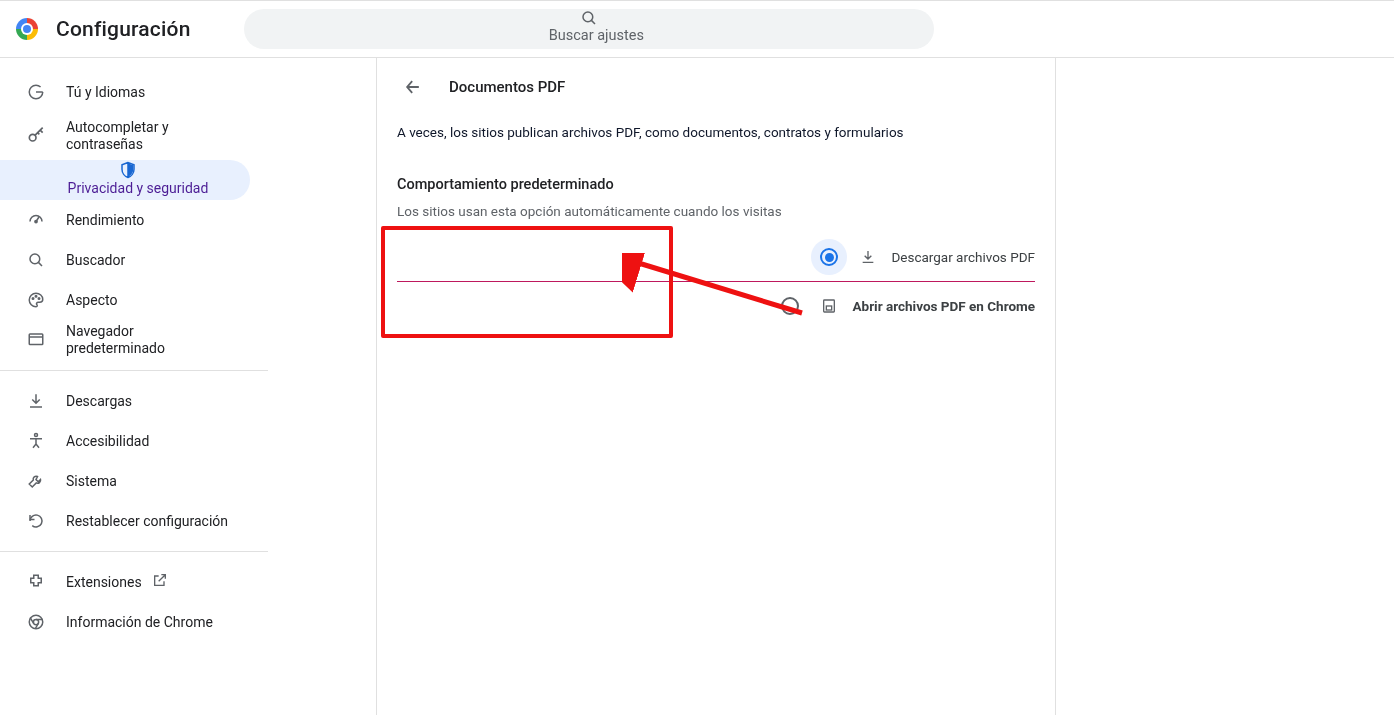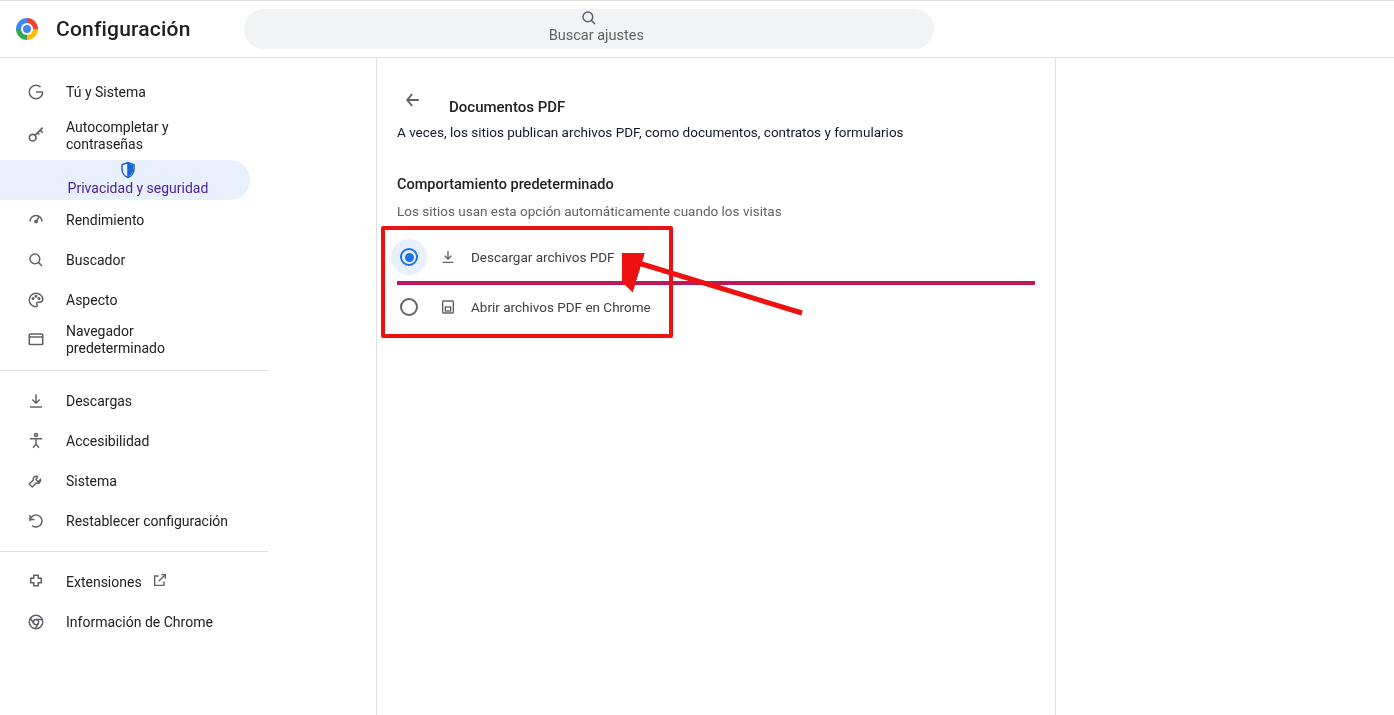--- a/index.html
+++ b/index.html
@@ -136,21 +136,21 @@
     .content-pane {
       width: 680px;
       margin-left: 108px;
       border-left: 1px solid #e0e0e0;
       border-right: 1px solid #e0e0e0;
       padding: 0;
       position: relative;
     }
     .page-head {
       display: flex;
-      align-items: flex-end;
+      align-items: center;
       height: 58px;
       padding: 0 20px;
     }
     .back-btn {
       width: 32px; height: 32px;
       display: flex;
       align-items: center;
       justify-content: center;
       border-radius: 50%;
       cursor: pointer;
@@ -179,23 +179,25 @@
       color: #5f6368;
     }
     .options {
       margin: 14px 20px 0 20px;
     }
     .option-row {
       display: flex;
       align-items: center;
       height: 48px;
       cursor: pointer;
+      justify-content: flex-end;
     }
     .option-row + .option-row {
-      border-top: 4px solid #be185d;
+      border-top: 1px solid #be185d;
+      font-weight: bold;
     }
     .radio {
       width: 18px; height: 18px;
       border: 2px solid #5f6368;
       border-radius: 50%;
       display: flex;
       align-items: center;
       justify-content: center;
       flex: none;
     }
@@ -262,21 +264,21 @@
 <div class="layout">
 
   <div class="sidebar">
     <div class="side-item">
       <span class="icon">
         <svg width="18" height="18" viewBox="0 0 24 24" fill="none" stroke="currentColor" stroke-width="2">
             <path d="M21 12c0 5-4 9-9 9S3 17 3 12 7 3 12 3c2.4 0 4.5 .9 6.1 2.4"></path>
             <path d="M12 12h9"></path>
           </svg>
       </span>
-      <span class="lbl">Tú y Sistema</span>
+      <span class="lbl">Tú y Idiomas</span>
     </div>
     <div class="side-item multi">
       <span class="icon">
         <svg width="20" height="20" viewBox="0 0 24 24" fill="none" stroke="currentColor" stroke-width="2">
             <circle cx="8" cy="14" r="4"></circle>
             <path d="M11 11 L20 2 M17 5 l3 3 M14 8 l2 2"></path>
           </svg>
       </span>
       <span class="lbl">Autocompletar y contraseñas</span>
     </div>

